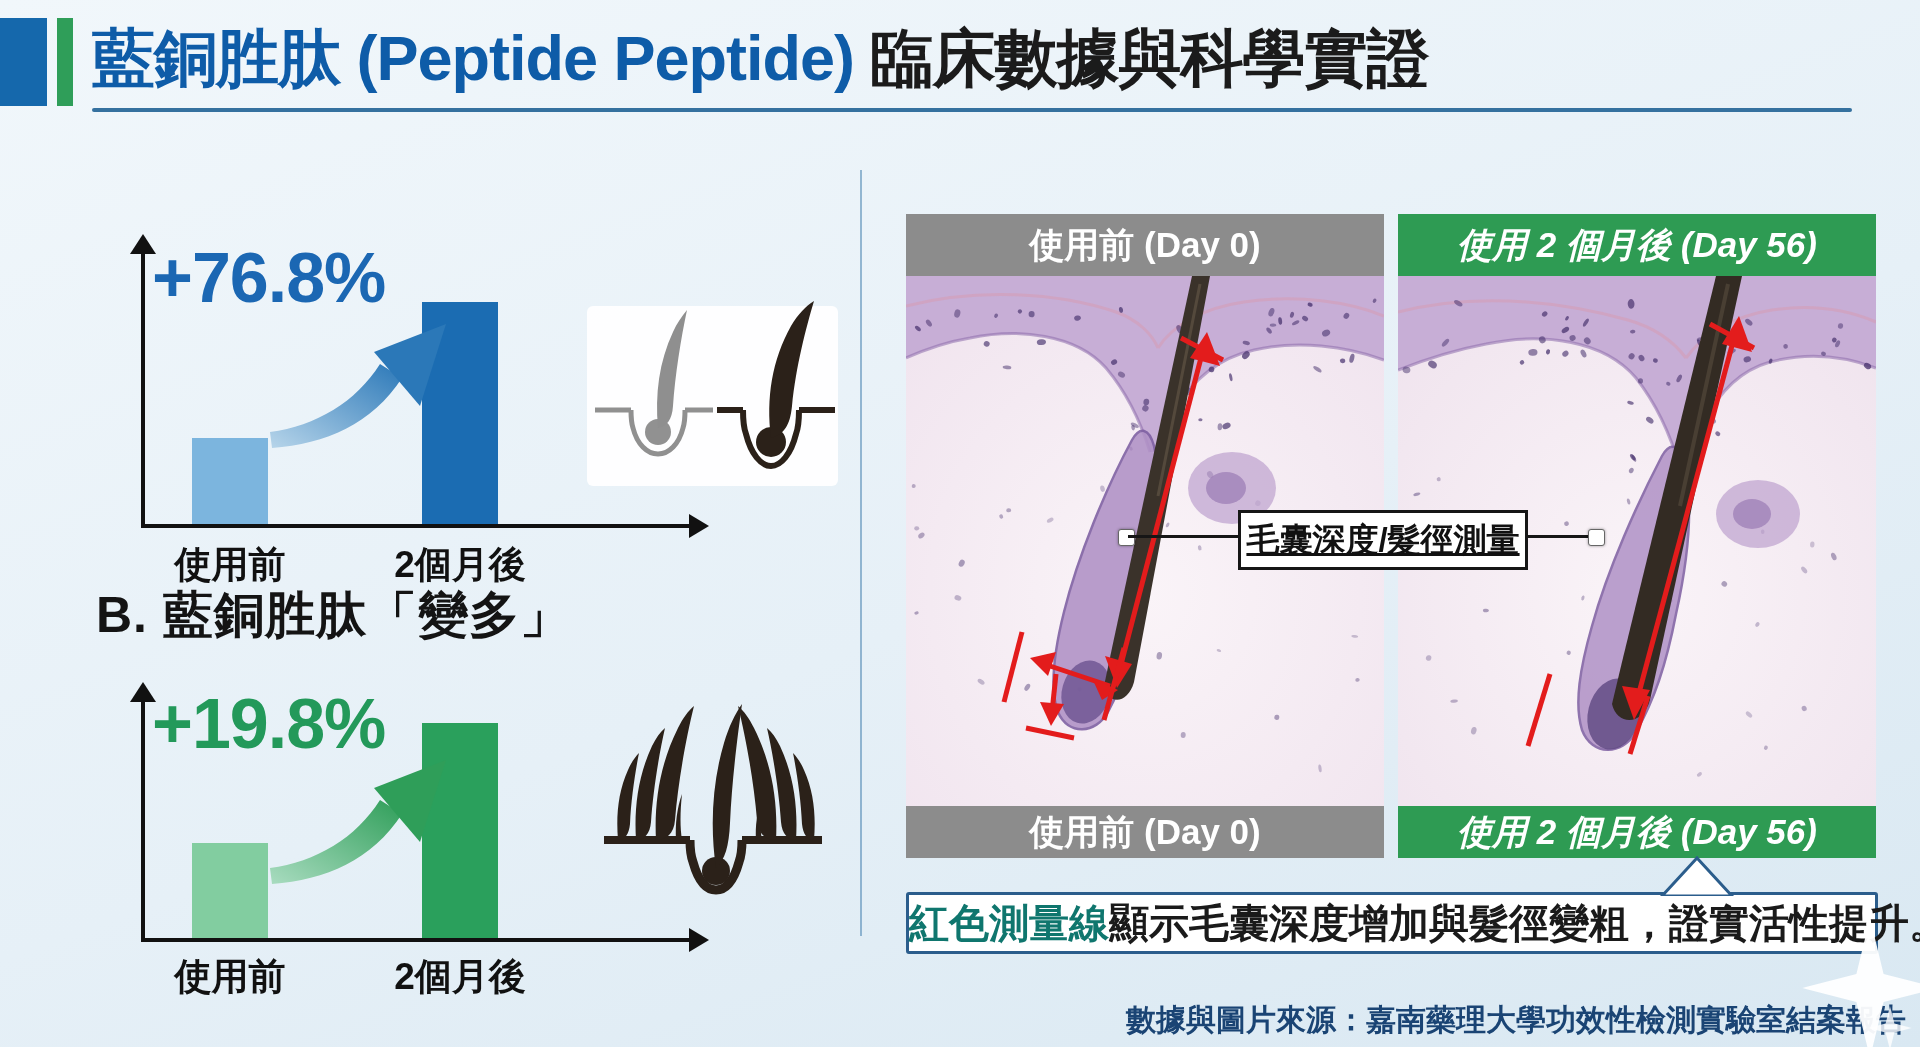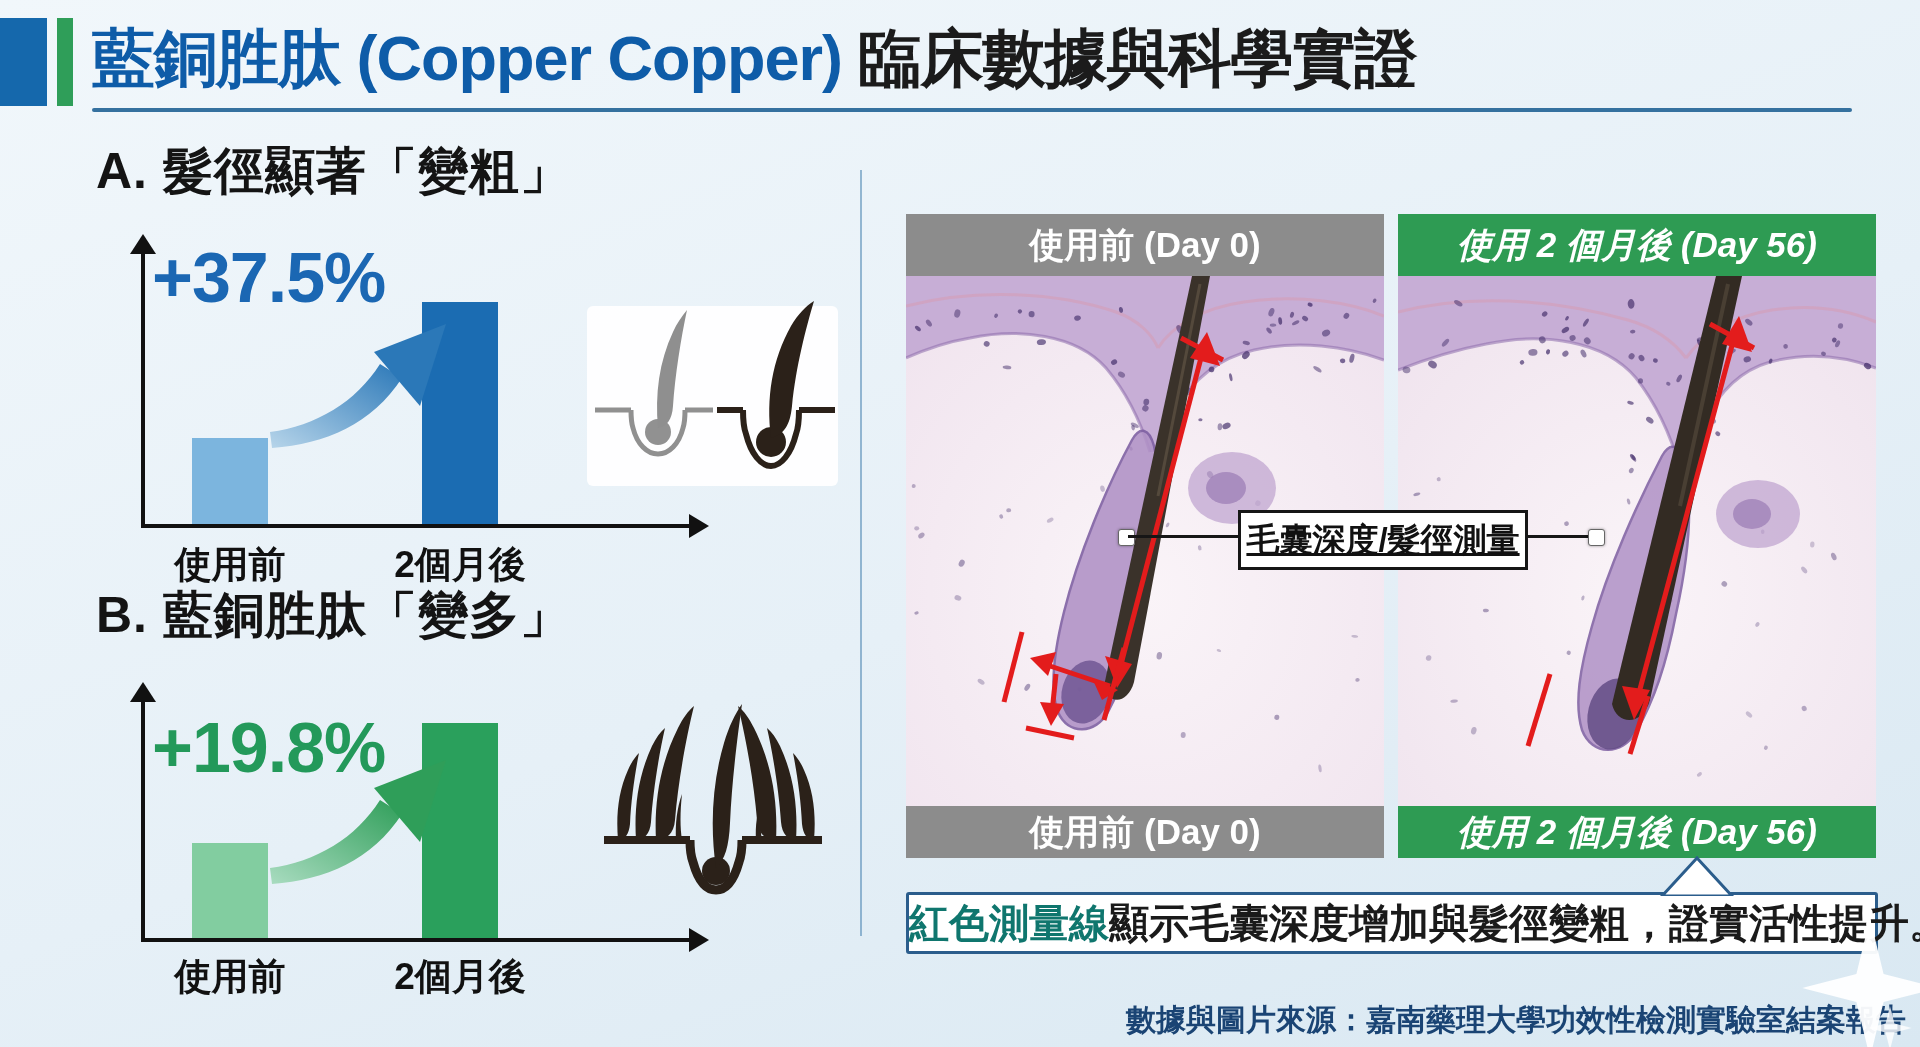--- a/index.html
+++ b/index.html
@@ -59,35 +59,34 @@
            filter:blur(2px);z-index:8;}
 </style>
 </head>
 <body>
 
 <div class="stage">
 
   <div class="abs hdr-sq"></div>
   <div class="abs hdr-bar"></div>
   <div class="abs title">
-    <span class="blue">藍銅胜肽 (Copper Copper) </span><span class="black">臨床數據與科學實證</span>
+    <span class="blue">藍銅胜肽 (Peptide Peptide) </span><span class="black">臨床數據與科學實證</span>
   </div>
   <div class="abs title-underline"></div>
 
-  <div class="abs sec-heading" id="secA">A. 髮徑顯著「變粗」</div>
 
   <div class="abs axis" style="left:141px;top:252px;width:4px;height:276px;"></div>
   <div class="abs arrow-up" style="left:130px;top:234px;"></div>
   <div class="abs axis" style="left:141px;top:524px;width:550px;height:4px;"></div>
   <div class="abs arrow-right" style="left:689px;top:514px;"></div>
 
   <div class="bar" style="left: 192px; bottom: 523px; width: 76px; height: 86px; background: rgb(124, 181, 222);"></div>
   <div class="bar" style="left: 422px; bottom: 523px; width: 76px; height: 222px; background: rgb(27, 108, 178);"></div>
 
-  <div class="abs pct" style="left:152px;top:238px;color:#1b67b3;">+37.5%</div>
+  <div class="abs pct" style="left:152px;top:238px;color:#1b67b3;">+76.8%</div>
 
   <svg class="abs" style="left:268px;top:312px;z-index:2;" width="210" height="150" viewBox="0 0 210 150">
     <defs>
       <linearGradient id="gA" x1="0" y1="1" x2="1" y2="0">
         <stop offset="0" stop-color="#b7d5ea"></stop>
           <stop offset="1" stop-color="#2b78b8"></stop>
       </linearGradient>
     </defs>
     <path d="M4,136 C58,132 104,112 134,66 L112,52 C88,90 48,114 2,120 Z" fill="url(#gA)"></path>
     <polygon points="178,12 106,40 152,94" fill="#2b78b8"></polygon>
@@ -117,21 +116,21 @@
   <div class="abs sec-heading" id="secB">B. 藍銅胜肽「變多」</div>
 
   <div class="abs axis" style="left:141px;top:700px;width:4px;height:242px;"></div>
   <div class="abs arrow-up" style="left:130px;top:682px;"></div>
   <div class="abs axis" style="left:141px;top:938px;width:550px;height:4px;"></div>
   <div class="abs arrow-right" style="left:689px;top:928px;"></div>
 
   <div class="bar" style="left: 192px; bottom: 109px; width: 76px; height: 95px; background: rgb(130, 205, 160);"></div>
   <div class="bar" style="left: 422px; bottom: 109px; width: 76px; height: 215px; background: rgb(42, 160, 92);"></div>
 
-  <div class="abs pct" style="left:152px;top:684px;color:#23995a;margin-top:24px;">+19.8%</div>
+  <div class="abs pct" style="left:152px;top:684px;color:#23995a;">+19.8%</div>
 
   <svg class="abs" style="left:268px;top:748px;z-index:2;" width="210" height="150" viewBox="0 0 210 150">
     <defs>
       <linearGradient id="gB" x1="0" y1="1" x2="1" y2="0">
         <stop offset="0" stop-color="#a9dcc0"></stop>
           <stop offset="1" stop-color="#2f9e59"></stop>
       </linearGradient>
     </defs>
     <path d="M4,136 C58,132 104,112 134,66 L112,52 C88,90 48,114 2,120 Z" fill="url(#gB)"></path>
     <polygon points="178,12 106,40 152,94" fill="#2f9e59"></polygon>

